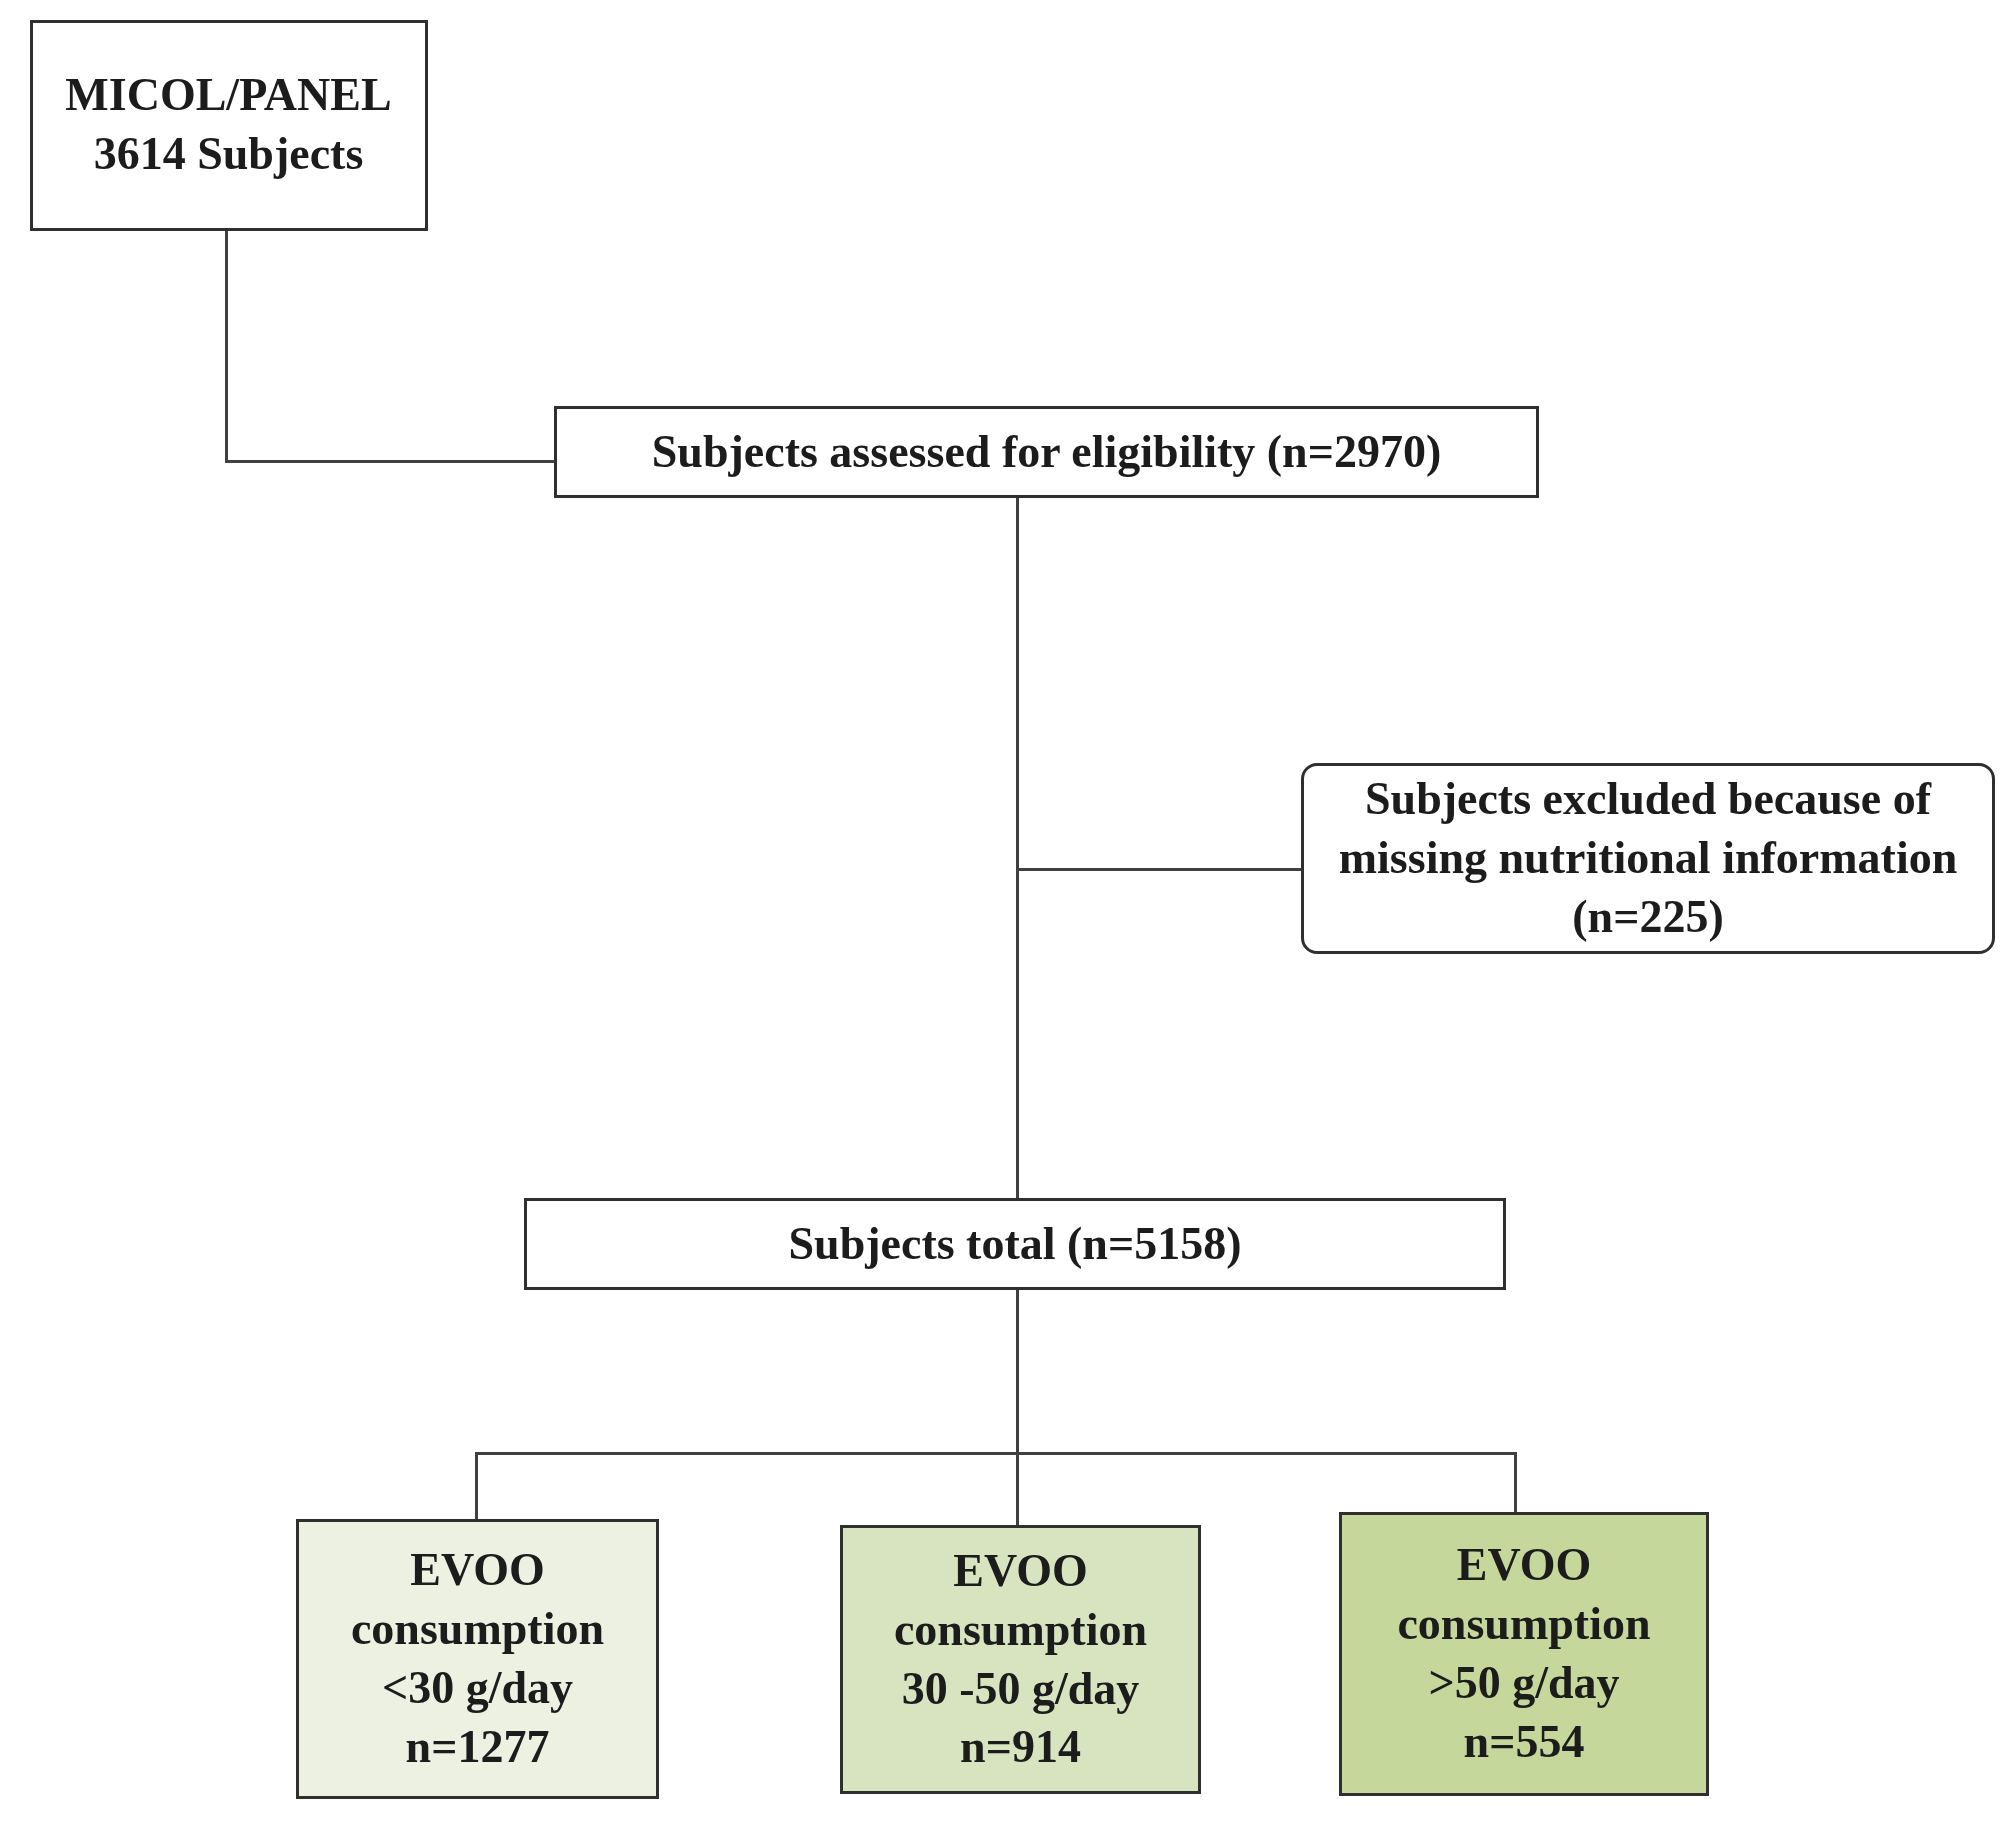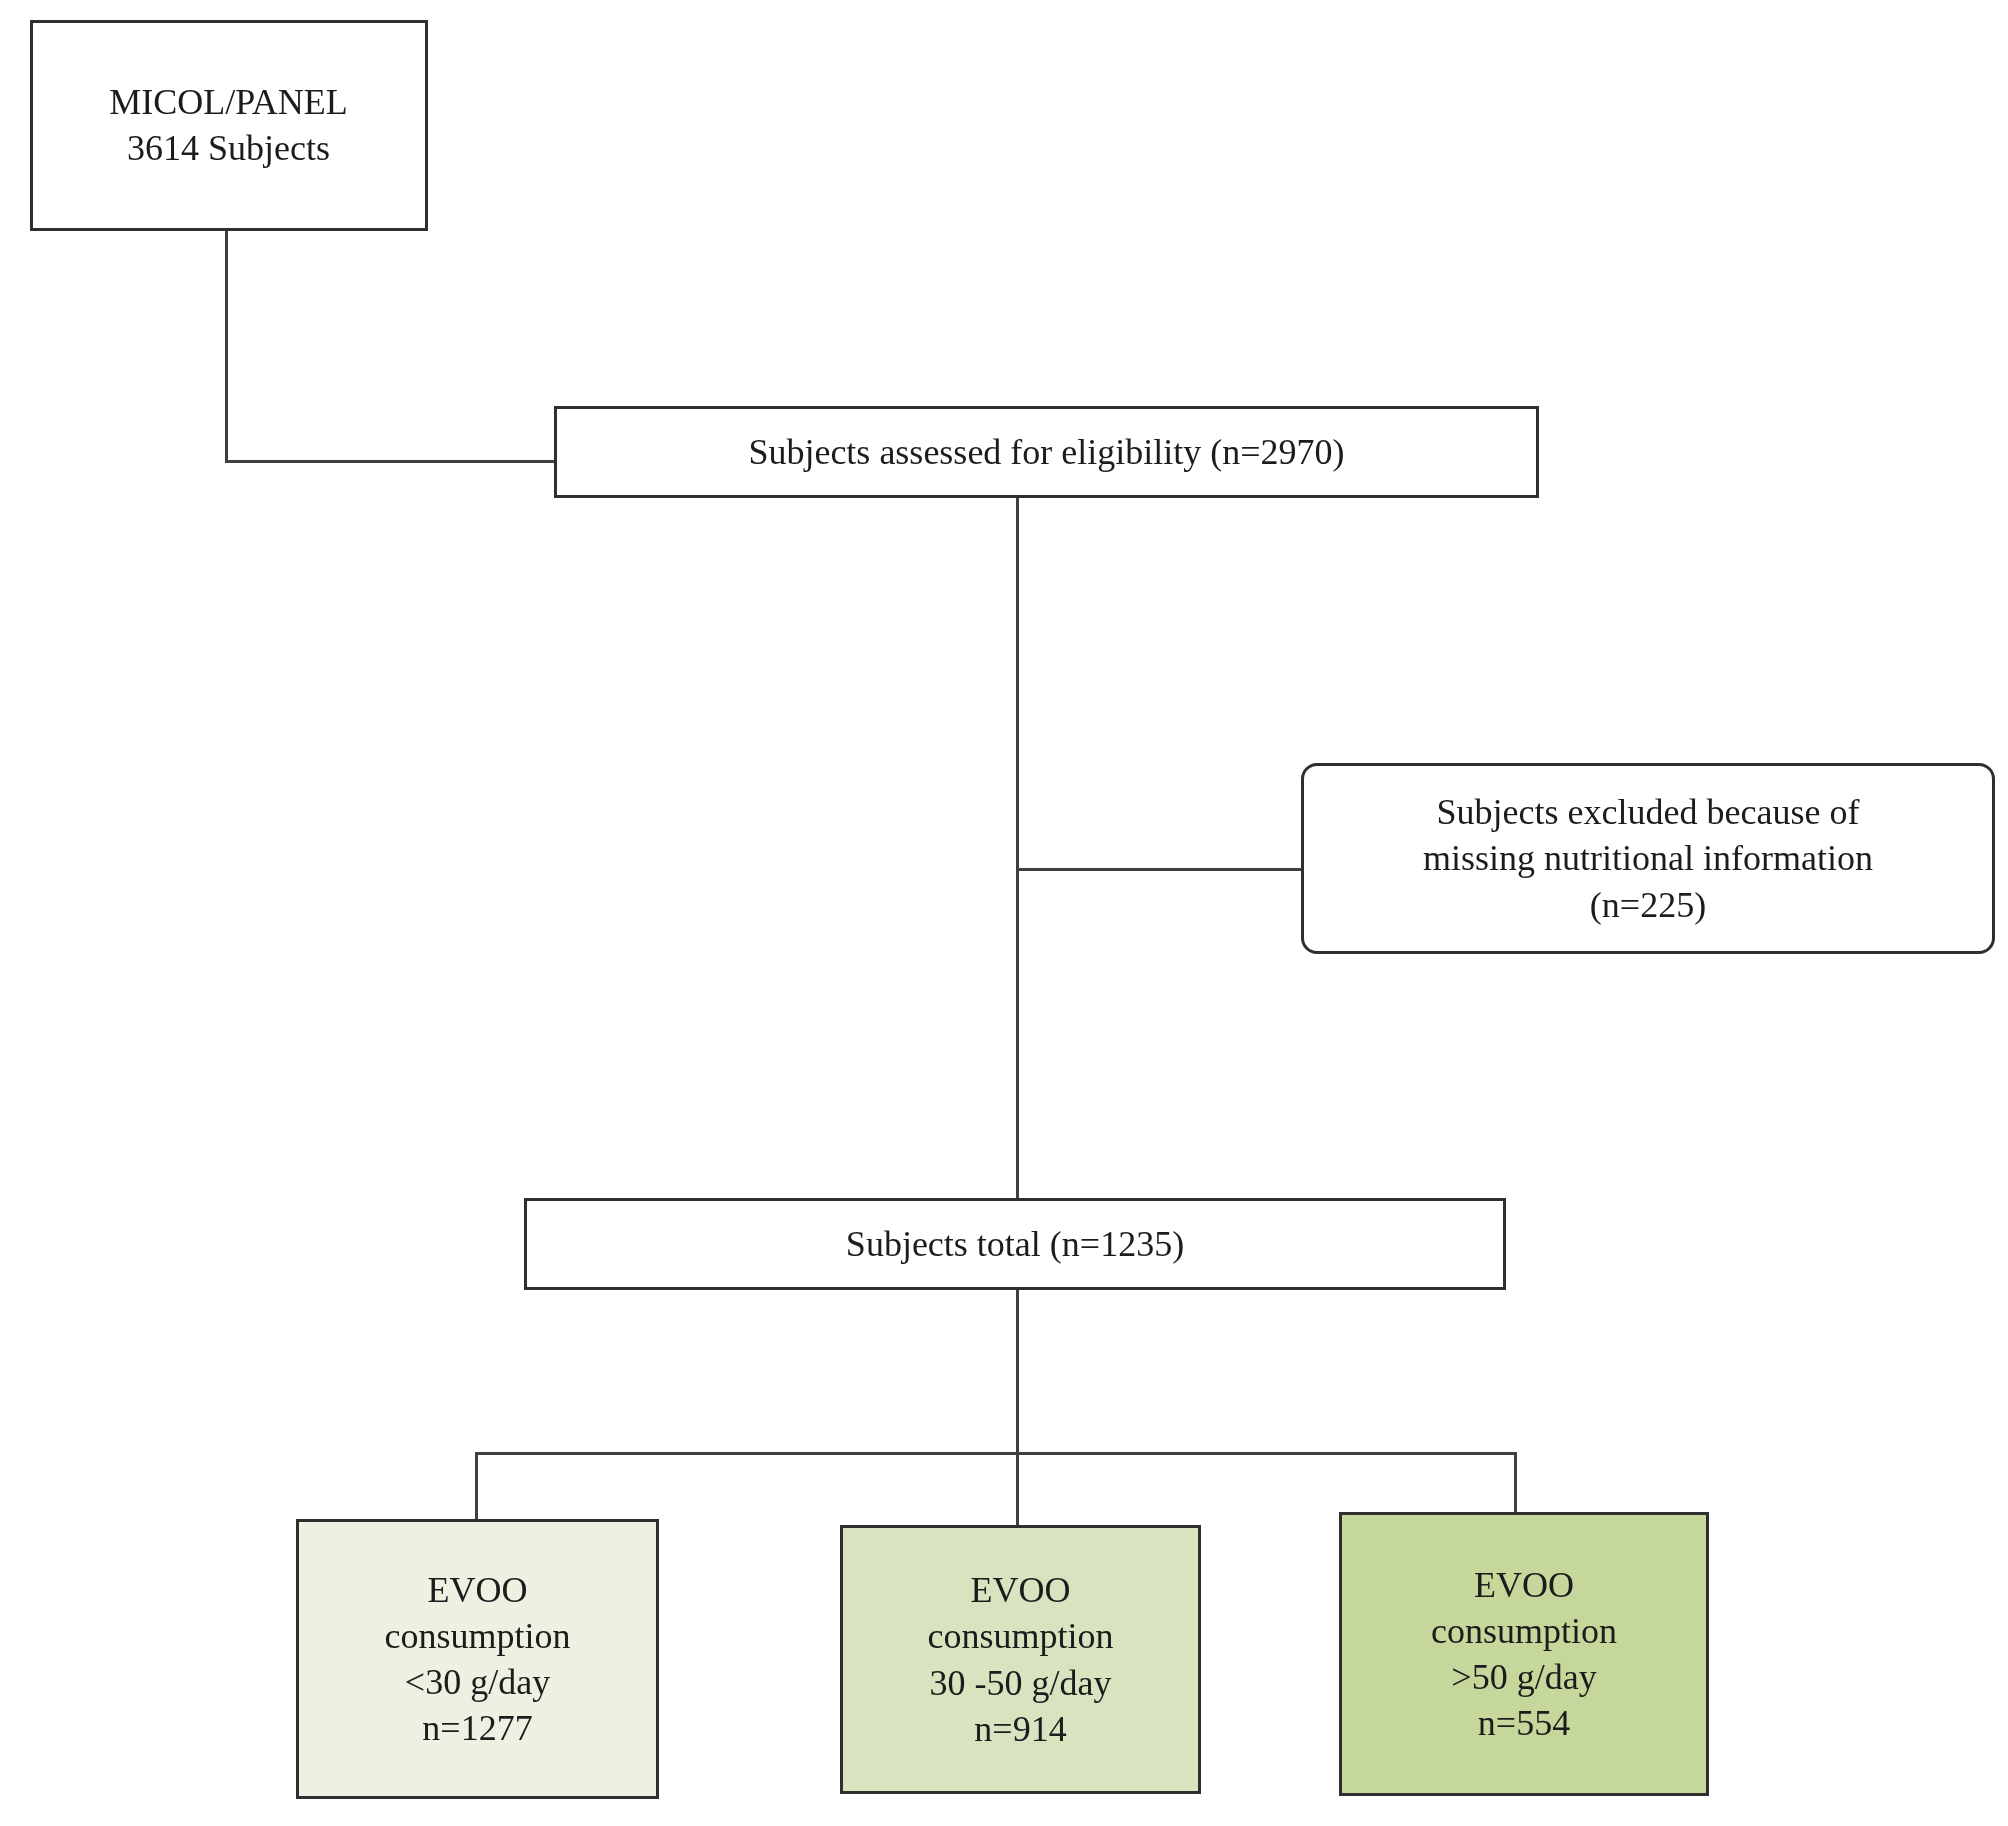--- a/index.html
+++ b/index.html
@@ -22,23 +22,24 @@
     overflow:hidden;
   }
   .node{
     position:absolute;
     border:3.3px solid var(--border);
     background:#ffffff;
     display:flex;
     align-items:center;
     justify-content:center;
     text-align:center;
-    font-size:36px;
+    font-size:46px;
     line-height:1.28;
     white-space:pre-line;
+    font-weight:bold;
   }
   .line{position:absolute;background:var(--connector);}
   .h{height:2.5px;}
   .v{width:2.5px;}
 
   
   #node-source      {left:29.5px;   top:19.6px;   width:398px;  height:211px;}
   #node-assessed    {left:554px;  top:406px;  width:985px; height:92px;}
   #node-excluded    {left:1301px; top:763px;  width:694px;  height:191px;}
   #node-total       {left:524px;  top:1198px; width:982px; height:92px;}
@@ -72,21 +73,21 @@
 
   <div class="node" id="node-source" style="background: rgb(255, 255, 255);">MICOL/PANEL
 3614 Subjects</div>
 
   <div class="node" id="node-assessed" style="background: rgb(255, 255, 255);">Subjects assessed for eligibility (n=2970)</div>
 
   <div class="node" id="node-excluded" style="background: rgb(255, 255, 255); border-radius: 16px;">Subjects excluded because of
 missing nutritional information
 (n=225)</div>
 
-  <div class="node" id="node-total" style="background: rgb(255, 255, 255);">Subjects total (n=1235)</div>
+  <div class="node" id="node-total" style="background: rgb(255, 255, 255);">Subjects total (n=5158)</div>
 
   <div class="node" id="node-evoo-under30" style="background: rgb(236, 241, 226);">EVOO
 consumption
 &lt;30 g/day
 n=1277</div>
 
   <div class="node" id="node-evoo-30to50" style="background: rgb(216, 227, 192);">EVOO
 consumption
 30 -50 g/day
 n=914</div>

